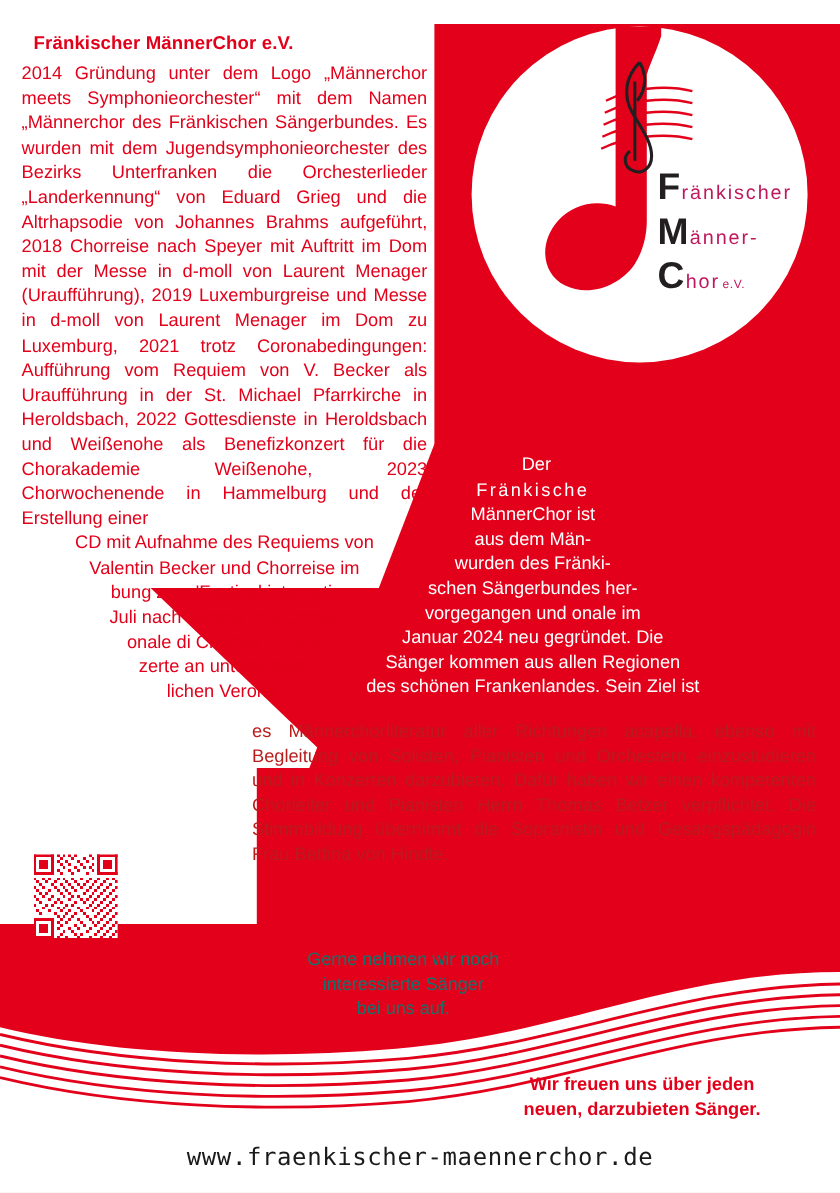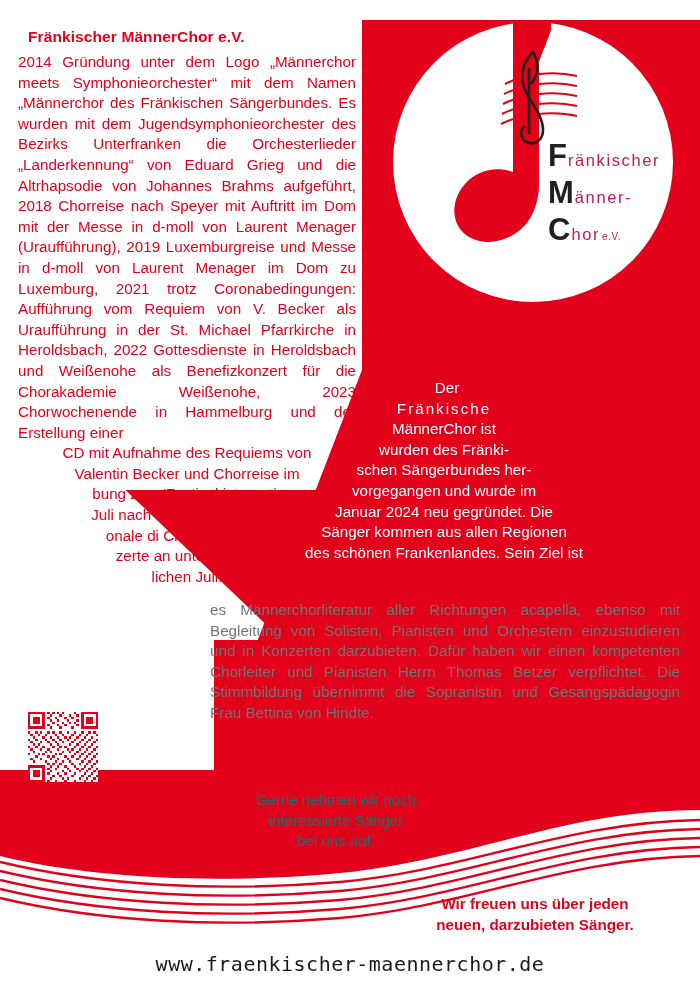--- a/index.html
+++ b/index.html
@@ -138,21 +138,21 @@
     width: 190px;
     color: #ffffff;
     font-size: 15.2px;
     line-height: 20.6px;
     text-align: center;
   }
   #about-wide {
     position: absolute;
     left: 210px; top: 600px;
     width: 470px;
-    color: #737373;
+    color: #b91c1c;
     font-size: 15.2px;
     line-height: 20.6px;
     text-align: justify;
   }
   #about-tail {
     position: absolute;
     left: 196px; top: 790px;
     width: 280px;
     color: #0f766e;
     font-size: 15px;
@@ -282,30 +282,31 @@
   <div id="title">Fränkischer MännerChor e.V.</div>
 
   <div id="history-text">
     <p>2014 Gründung unter dem Logo „Männerchor meets Symphonieorchester“ mit dem Namen „Männerchor des Fränkischen Sängerbundes. Es wurden mit dem Jugendsymphonieorchester des Bezirks Unterfranken die Orchesterlieder „Landerkennung“ von Eduard Grieg und die Altrhapsodie von Johannes Brahms aufgeführt, 2018 Chorreise nach Speyer mit Auftritt im Dom mit der Messe in d-moll von Laurent Menager (Uraufführung), 2019 Luxemburgreise und Messe in d-moll von Laurent Menager im Dom zu Luxemburg, 2021 trotz Coronabedingungen: Aufführung vom Requiem von V. Becker als Uraufführung in der St. Michael Pfarrkirche in Heroldsbach, 2022 Gottesdienste in Heroldsbach und Weißenohe als Benefizkonzert für die Chorakademie Weißenohe, 2023 Chorwochenende in Hammelburg und der Erstellung einer</p>
     <p class="centered">CD mit Aufnahme des Requiems von</p>
     <p class="centered">Valentin Becker und Chorreise im</p>
     <p class="centered">bung zum 'Festival internati-</p>
     <p class="centered">Juli nach Verona und Umge-</p>
     <p class="centered">onale di Chorale' – Kon-</p>
     <p class="centered">zerte an unterschied-</p>
-    <p class="centered">lichen Juli.</p>
+    <p class="centered">lichen Verona.</p>
   </div>
 
   <div id="about-narrow">
     <span class="about-line" style="width:190px;margin-left:0px;">Der</span>
     <span class="about-line" style="width:200px;margin-left:-8px;letter-spacing:2px;">Fränkische</span>
     <span class="about-line" style="width:220px;margin-left:-18px;">MännerChor ist</span>
+    <span class="about-line" style="width:240px;margin-left:-28px;">aus dem Män-</span>
     <span class="about-line" style="width:262px;margin-left:-39px;">wurden des Fränki-</span>
     <span class="about-line" style="width:288px;margin-left:-52px;">schen Sängerbundes her-</span>
-    <span class="about-line" style="width:310px;margin-left:-63px;">vorgegangen und wurde im</span>
+    <span class="about-line" style="width:310px;margin-left:-63px;">vorgegangen und onale im</span>
     <span class="about-line" style="width:340px;margin-left:-78px;">Januar 2024 neu gegründet. Die</span>
     <span class="about-line" style="width:372px;margin-left:-94px;">Sänger kommen aus allen Regionen</span>
     <span class="about-line" style="width:400px;margin-left:-108px;">des schönen Frankenlandes. Sein Ziel ist</span>
   </div>
 
   <div id="about-wide">es Männerchorliteratur aller Richtungen acapella, ebenso mit Begleitung von Solisten, Pianisten und Orchestern einzustudieren und in Konzerten darzubieten. Dafür haben wir einen kompetenten Chorleiter und Pianisten Herrn Thomas Betzer verpflichtet. Die Stimmbildung übernimmt die Sopranistin und Gesangspädagogin Frau Bettina von Hindte.</div>
 
   <div id="about-tail">
     <span class="about-line">Gerne nehmen wir noch</span>
     <span class="about-line">interessierte Sänger</span>

